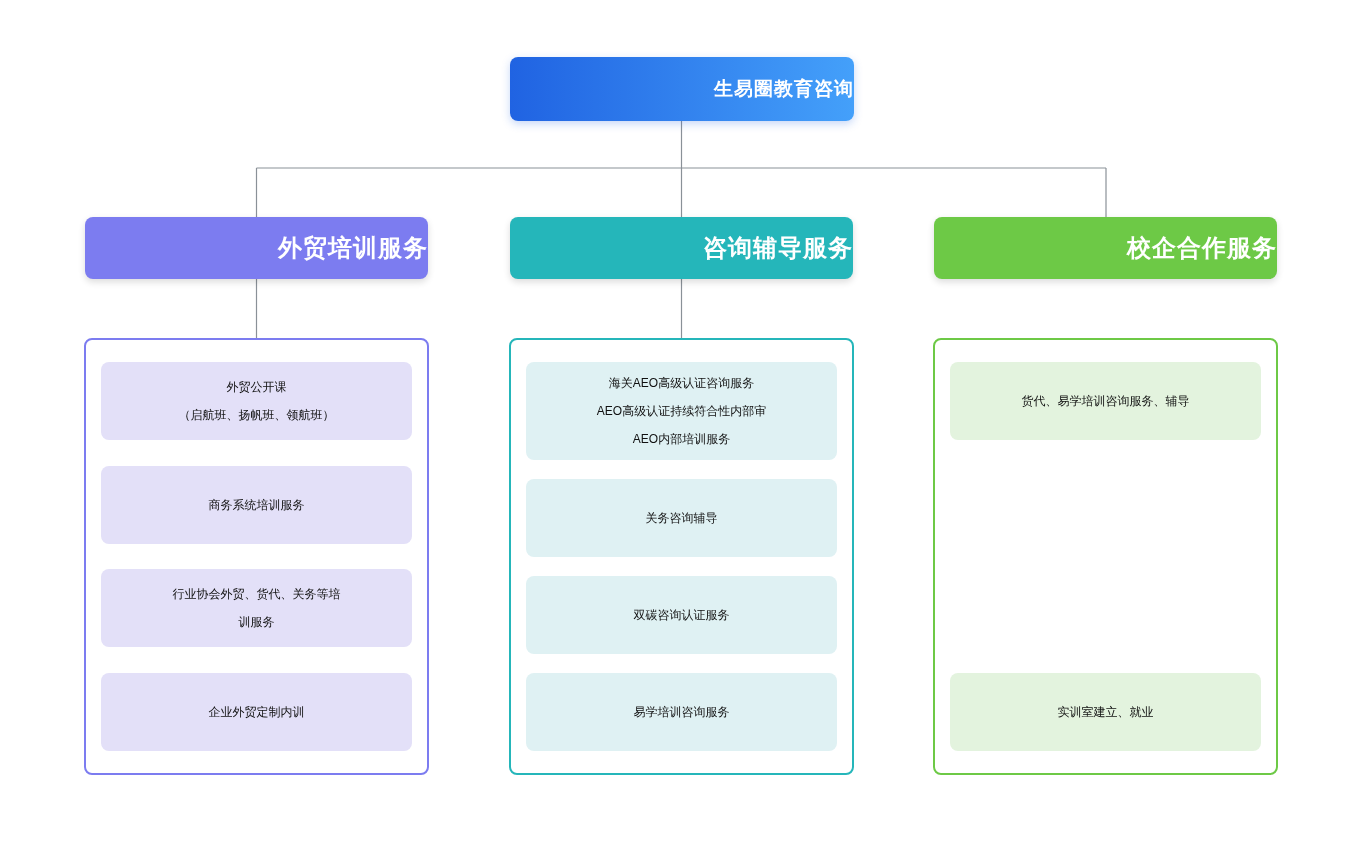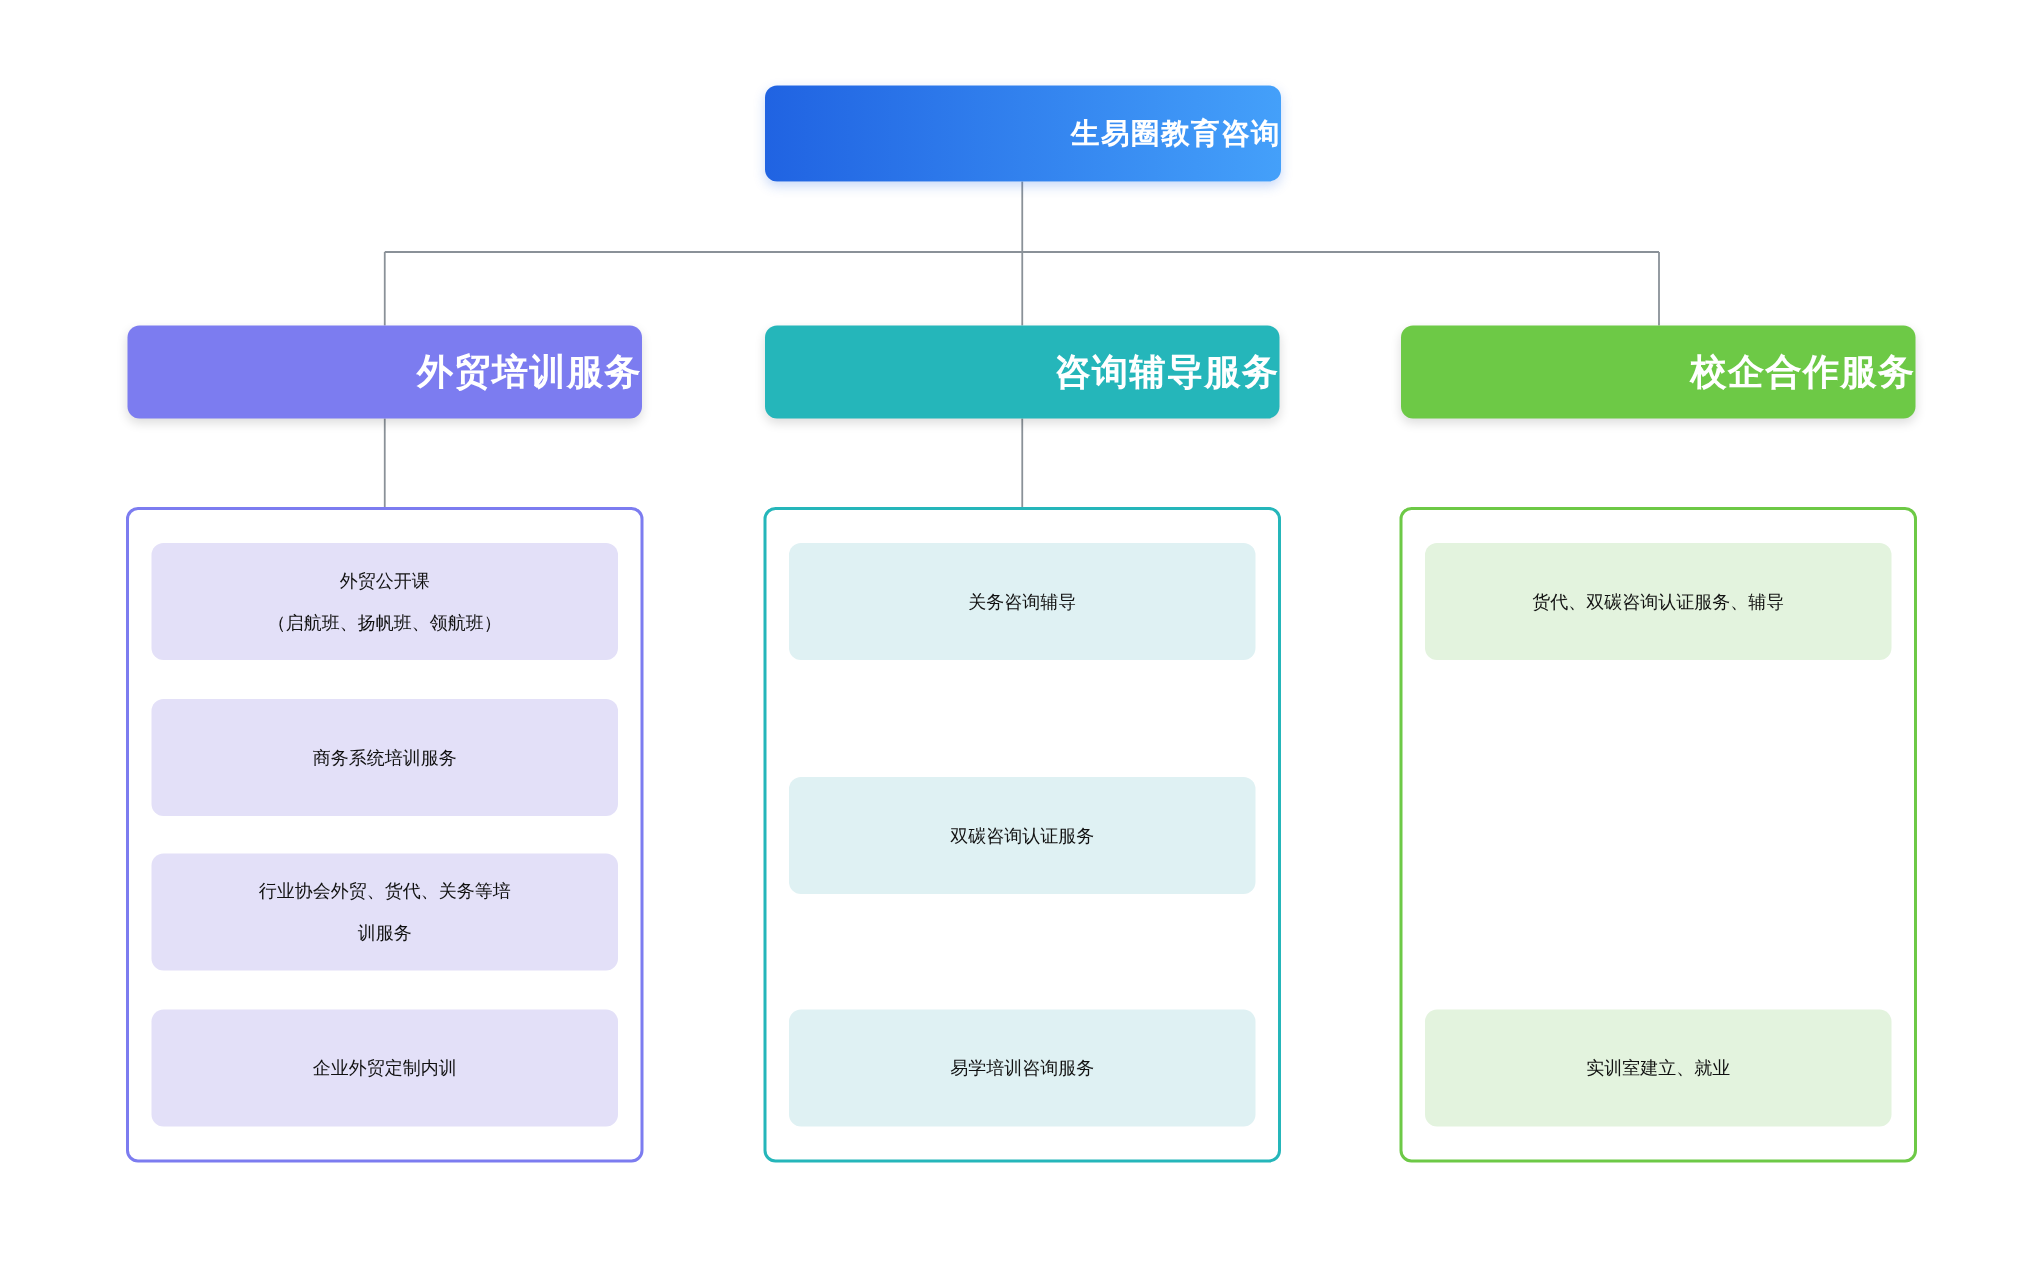--- a/index.html
+++ b/index.html
@@ -121,26 +121,29 @@
     <div class="leaf-item">商务系统培训服务</div>
     <div class="leaf-item">行业协会外贸、货代、关务等培
 训服务</div>
     <div class="leaf-item">企业外贸定制内训</div>
   </div>
 
   <div class="node branch-header col-1" style="--branch-color: #25b6ba; --item-bg: #dff1f3;">
     <span>咨询辅导服务</span>
   </div>
   <div class="branch-container col-1" style="--branch-color: #25b6ba; --item-bg: #dff1f3;">
+    <div class="leaf-item">海关AEO高级认证咨询服务
+AEO高级认证持续符合性内部审
+AEO内部培训服务</div>
     <div class="leaf-item">关务咨询辅导</div>
     <div class="leaf-item">双碳咨询认证服务</div>
     <div class="leaf-item">易学培训咨询服务</div>
   </div>
 
   <div class="node branch-header col-2" style="--branch-color: #6dc946; --item-bg: #e3f3de;">
     <span>校企合作服务</span>
   </div>
   <div class="branch-container col-2" style="--branch-color: #6dc946; --item-bg: #e3f3de;">
-    <div class="leaf-item">货代、双碳咨询认证服务、辅导</div>
+    <div class="leaf-item">货代、易学培训咨询服务、辅导</div>
     <div class="leaf-item">实训室建立、就业</div>
   </div>
 
 </div>
 
 </body></html>

